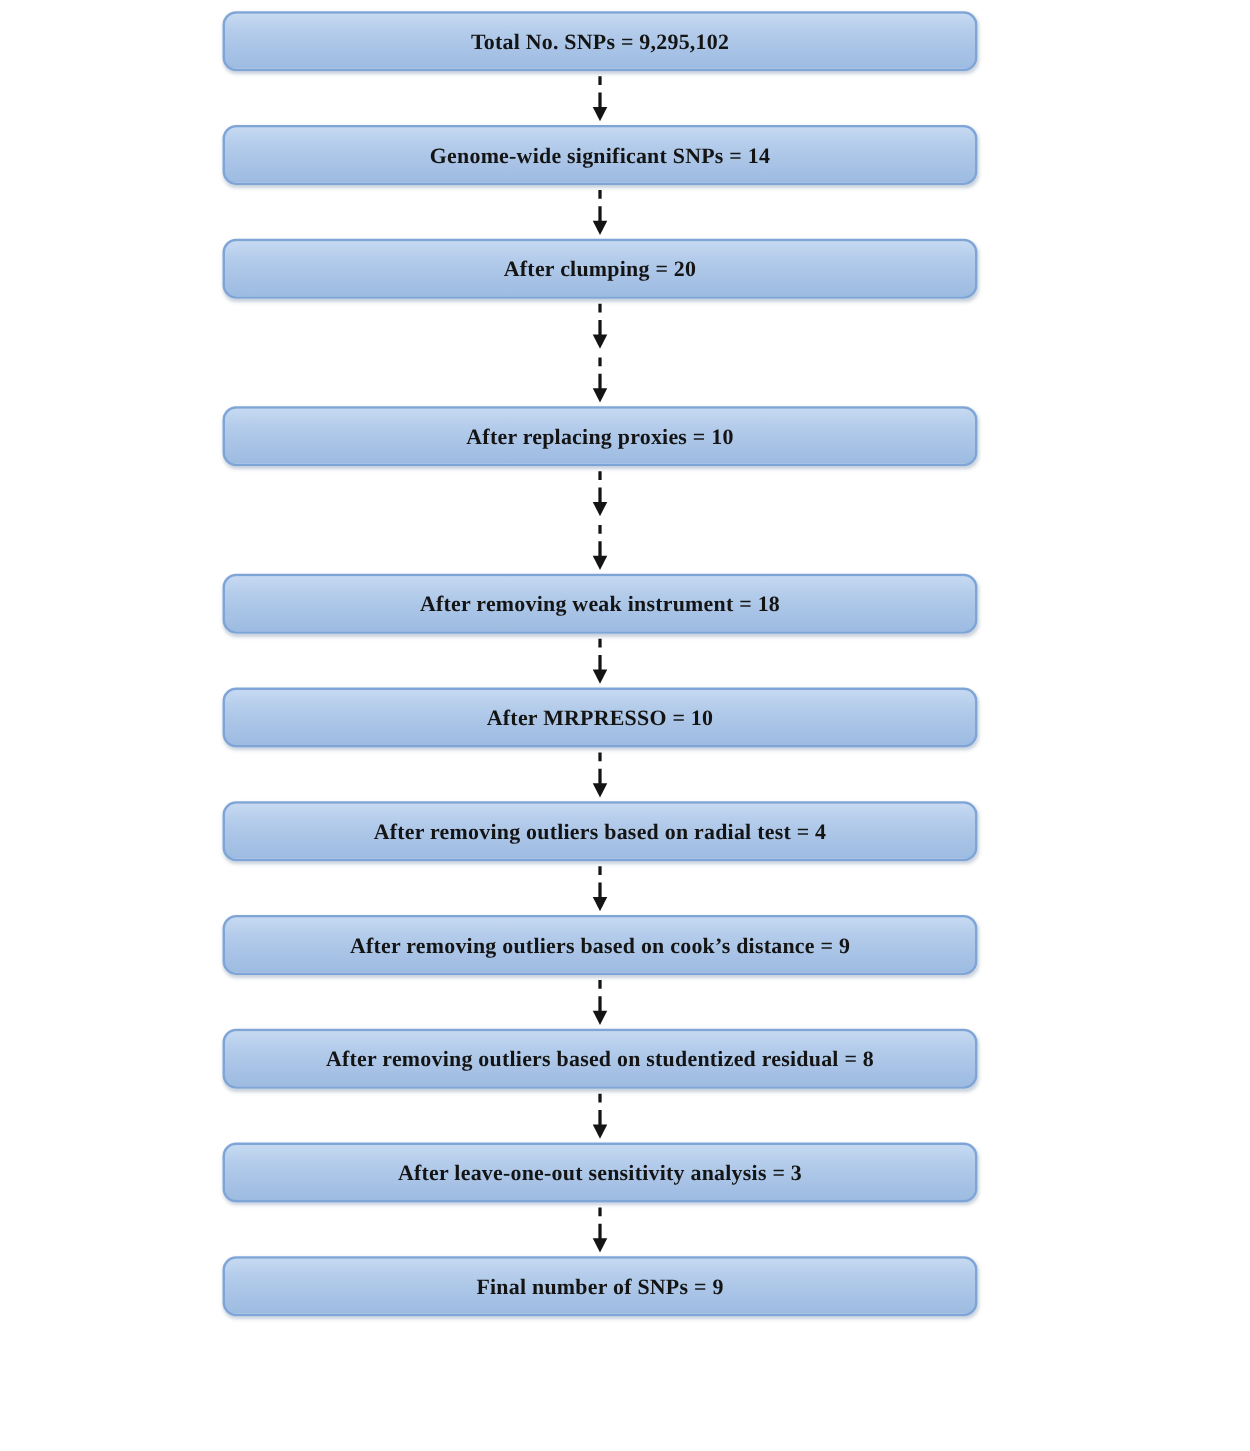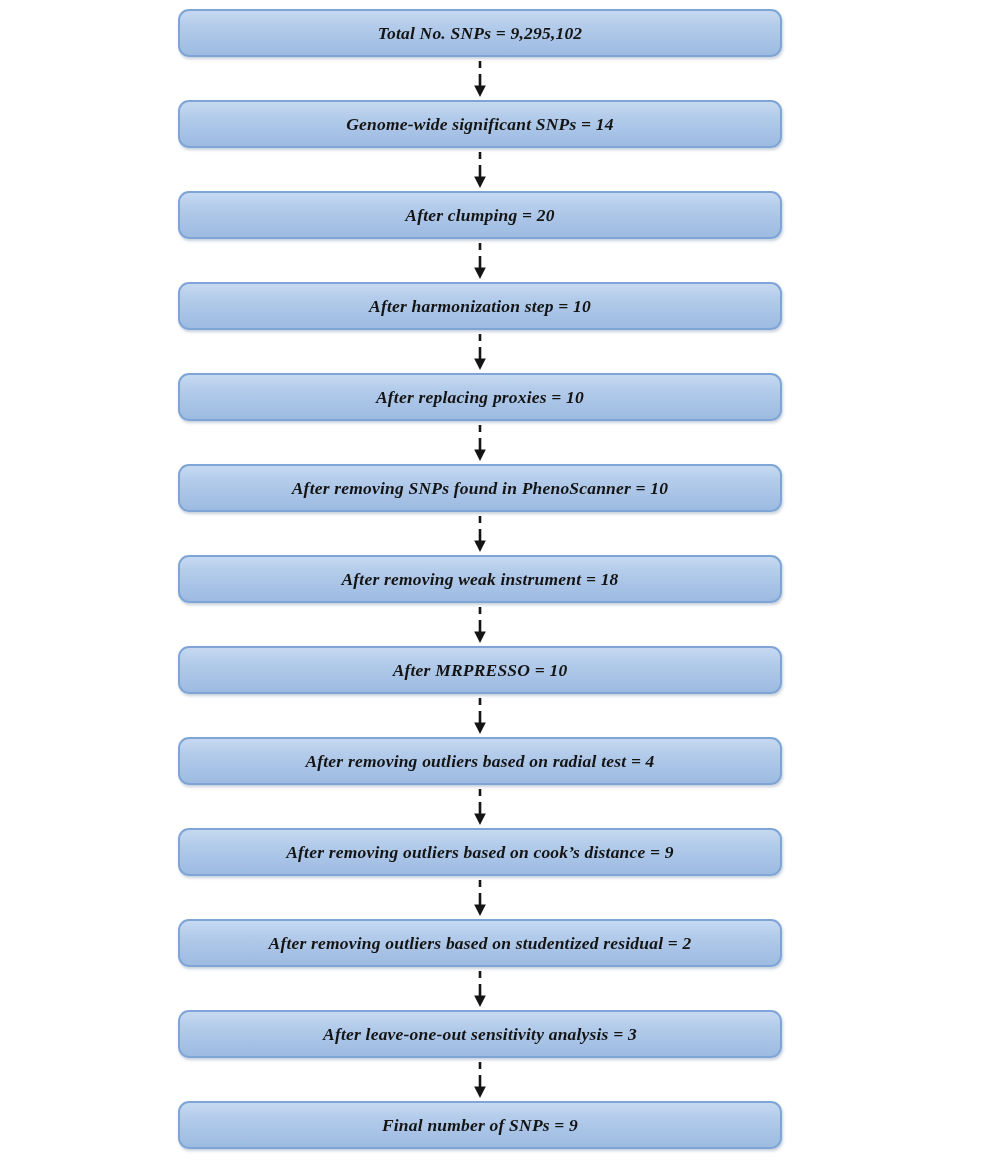--- a/index.html
+++ b/index.html
@@ -33,21 +33,20 @@
     justify-content: center;
     padding: 0 10px;
   }
   .step-label {
     font-weight: 700;
     font-size: 17.5px;
     color: #141414;
     letter-spacing: 0.2px;
     text-align: center;
     white-space: nowrap;
-    font-style: italic;
   }
   .connector {
     height: 43px;
     display: flex;
     align-items: center;
     justify-content: center;
   }
   .connector svg {
     display: block;
   }
@@ -83,45 +82,39 @@
     <span class="step-label">After clumping = 20</span>
   </div>
   <div class="connector">
     <svg width="16" height="38" viewBox="0 0 16 38" aria-hidden="true">
       <line x1="8" y1="1" x2="8" y2="8" stroke="#141414" stroke-width="2.6"></line>
       <line x1="8" y1="14" x2="8" y2="27" stroke="#141414" stroke-width="2.6"></line>
       <polygon points="8,37 2.2,25.5 13.8,25.5" fill="#141414"></polygon>
     </svg>
   </div>
 
-  <div class="step-box">
-    <span class="step-label">After harmonization step = 10</span>
-  </div>
   <div class="connector">
     <svg width="16" height="38" viewBox="0 0 16 38" aria-hidden="true">
       <line x1="8" y1="1" x2="8" y2="8" stroke="#141414" stroke-width="2.6"></line>
       <line x1="8" y1="14" x2="8" y2="27" stroke="#141414" stroke-width="2.6"></line>
       <polygon points="8,37 2.2,25.5 13.8,25.5" fill="#141414"></polygon>
     </svg>
   </div>
 
   <div class="step-box">
     <span class="step-label">After replacing proxies = 10</span>
   </div>
   <div class="connector">
     <svg width="16" height="38" viewBox="0 0 16 38" aria-hidden="true">
       <line x1="8" y1="1" x2="8" y2="8" stroke="#141414" stroke-width="2.6"></line>
       <line x1="8" y1="14" x2="8" y2="27" stroke="#141414" stroke-width="2.6"></line>
       <polygon points="8,37 2.2,25.5 13.8,25.5" fill="#141414"></polygon>
     </svg>
   </div>
 
-  <div class="step-box">
-    <span class="step-label">After removing SNPs found in PhenoScanner = 10</span>
-  </div>
   <div class="connector">
     <svg width="16" height="38" viewBox="0 0 16 38" aria-hidden="true">
       <line x1="8" y1="1" x2="8" y2="8" stroke="#141414" stroke-width="2.6"></line>
       <line x1="8" y1="14" x2="8" y2="27" stroke="#141414" stroke-width="2.6"></line>
       <polygon points="8,37 2.2,25.5 13.8,25.5" fill="#141414"></polygon>
     </svg>
   </div>
 
   <div class="step-box">
     <span class="step-label">After removing weak instrument = 18</span>
@@ -161,21 +154,21 @@
   </div>
   <div class="connector">
     <svg width="16" height="38" viewBox="0 0 16 38" aria-hidden="true">
       <line x1="8" y1="1" x2="8" y2="8" stroke="#141414" stroke-width="2.6"></line>
       <line x1="8" y1="14" x2="8" y2="27" stroke="#141414" stroke-width="2.6"></line>
       <polygon points="8,37 2.2,25.5 13.8,25.5" fill="#141414"></polygon>
     </svg>
   </div>
 
   <div class="step-box">
-    <span class="step-label">After removing outliers based on studentized residual = 2</span>
+    <span class="step-label">After removing outliers based on studentized residual = 8</span>
   </div>
   <div class="connector">
     <svg width="16" height="38" viewBox="0 0 16 38" aria-hidden="true">
       <line x1="8" y1="1" x2="8" y2="8" stroke="#141414" stroke-width="2.6"></line>
       <line x1="8" y1="14" x2="8" y2="27" stroke="#141414" stroke-width="2.6"></line>
       <polygon points="8,37 2.2,25.5 13.8,25.5" fill="#141414"></polygon>
     </svg>
   </div>
 
   <div class="step-box">

